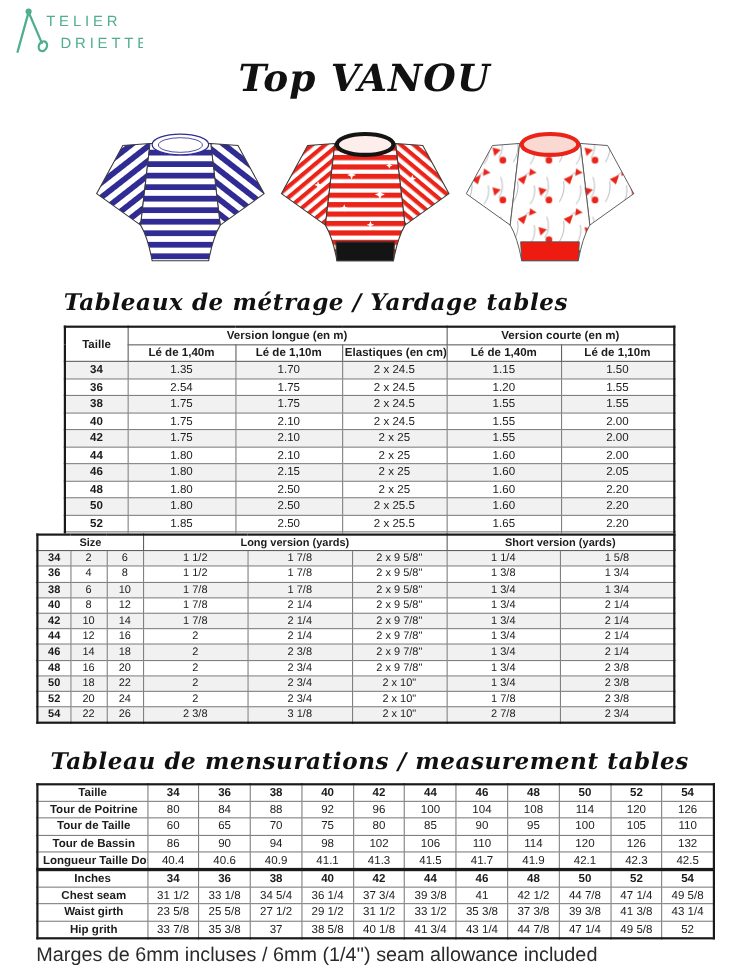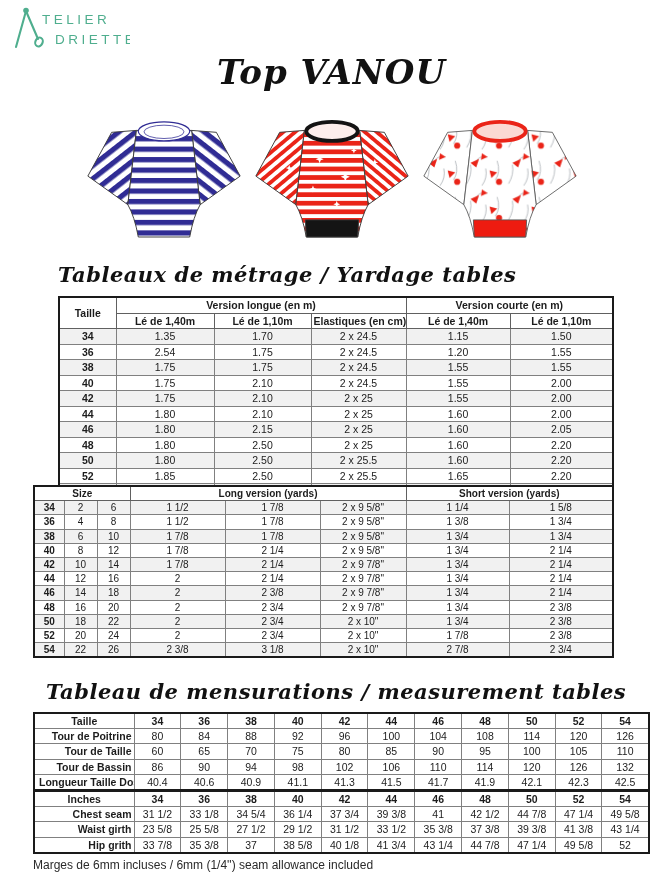--- a/index.html
+++ b/index.html
@@ -31,22 +31,22 @@
   .t1 { position:absolute; left:58px; top:296px; width:554px; }
   .t1 th, .t1 td { font-size:10.5px; line-height:12.5px; padding:1px 2px; }
   .t2 { position:absolute; left:33px; top:485px; width:579px; }
   .t2 th, .t2 td { font-size:10px; line-height:11.2px; padding:1px 2px; }
   .t3 { position:absolute; left:33px; top:712px; width:615px; }
   .t4 { position:absolute; left:33px; top:790px; width:615px; }
   .t3 th, .t3 td, .t4 th, .t4 td { font-size:10.5px; line-height:12.2px; padding:1px 2px; }
   th { font-weight:bold; }
   td { font-weight:normal; }
   tr.alt td, tr.alt th.rowhead { background:#f1f1f1; }
-  th.lbl { text-align:right; padding-left:4px; }
-  .footer-note { position:absolute; left:33px; top:858px; font-size:12px; color:#2a2a2a; }
+  th.lbl { text-align:center; padding-left:4px; }
+  .footer-note { position:absolute; left:33px; top:858px; font-size:18px; color:#2a2a2a; }
 </style>
 </head>
 <body>
 
 <div class="logo">
   <svg width="118" height="46" viewBox="0 0 118 46">
     <g stroke="#4fae8e" stroke-width="2.1" fill="none" stroke-linecap="round">
       <path d="M14,5 L4,41"></path>
       <path d="M14,5 L26,33"></path>
       <ellipse cx="27" cy="36" rx="3.6" ry="4.6" transform="rotate(25 27 36)"></ellipse>

